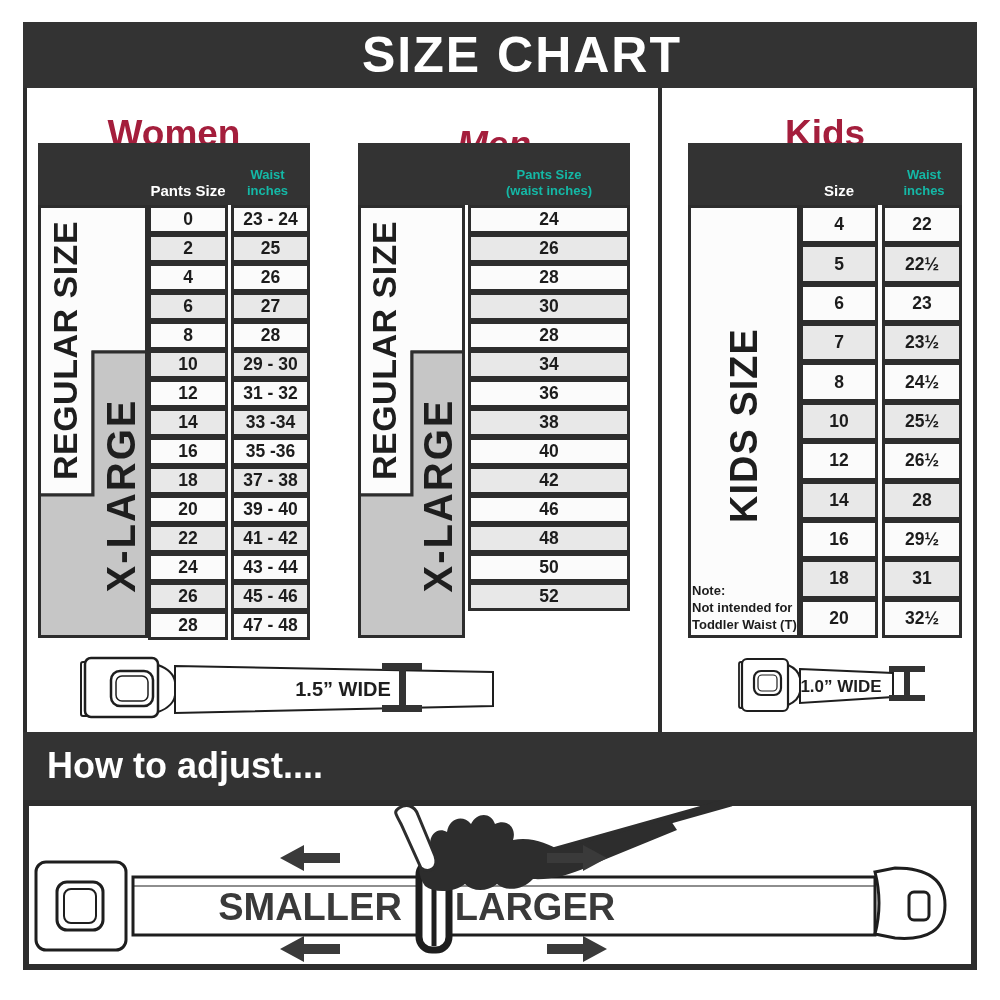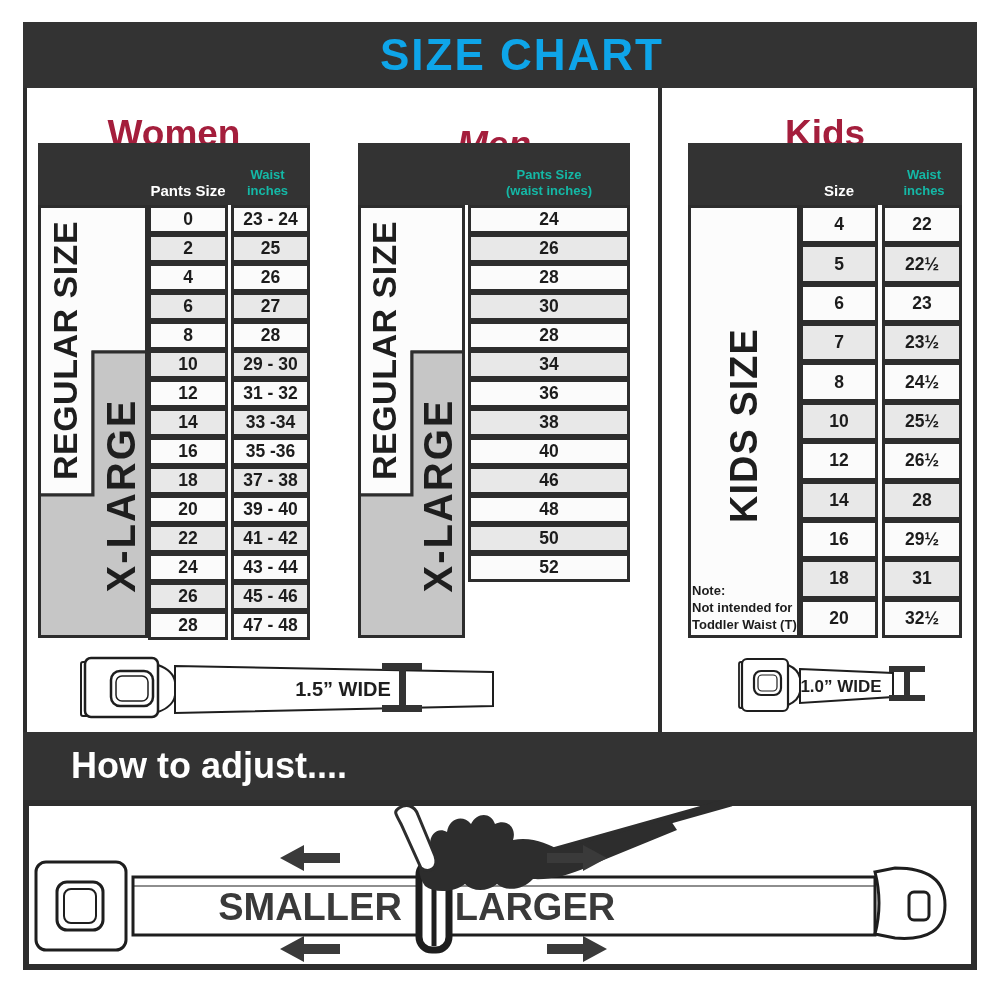--- a/index.html
+++ b/index.html
@@ -1,23 +1,23 @@
 <!DOCTYPE html>
 <html><head>
 <meta charset="utf-8">
 <style>
   html,body{margin:0;padding:0;background:#fff;}
   .page{position:relative;width:1000px;height:1000px;background:#fff;
         font-family:"Liberation Sans",sans-serif;overflow:hidden;}
   .abs{position:absolute;box-sizing:border-box;}
 
-  .banner{background:#333333;color:#0ea5e9;display:flex;align-items:center;justify-content:center;
-          font-size:44px;font-weight:700;letter-spacing:2px;padding-left:44px;}
+  .banner{background:#333333;color:#ffffff;display:flex;align-items:center;justify-content:center;
+          font-size:50px;font-weight:700;letter-spacing:2px;padding-left:44px;}
   .band{background:#333333;color:#fff;display:flex;align-items:center;
-        font-size:36px;font-weight:700;padding-left:48px;}
+        font-size:36px;font-weight:700;padding-left:24px;}
 
   .edge{background:#2d2d2d;}
 
   .col-heading{color:#A41E3C;font-size:37px;font-weight:700;text-align:center;line-height:44px;margin-top:17px;}
 
   .tbl-header{background:#333333;}
   .hdr1{position:absolute;bottom:6px;text-align:center;color:#fff;font-weight:700;font-size:15px;}
   .hdr2{position:absolute;bottom:6px;text-align:center;color:#14b8a6;font-weight:700;font-size:13px;line-height:16px;}
 
   .rows{display:flex;flex-direction:column;}
@@ -183,20 +183,23 @@
       <div class="trow">
         <div class="tcell">36</div>
       </div>
       <div class="trow">
         <div class="tcell">38</div>
       </div>
       <div class="trow">
         <div class="tcell">40</div>
       </div>
       <div class="trow">
+        <div class="tcell">42</div>
+      </div>
+      <div class="trow">
         <div class="tcell">46</div>
       </div>
       <div class="trow">
         <div class="tcell">48</div>
       </div>
       <div class="trow">
         <div class="tcell">50</div>
       </div>
       <div class="trow">
         <div class="tcell">52</div>

